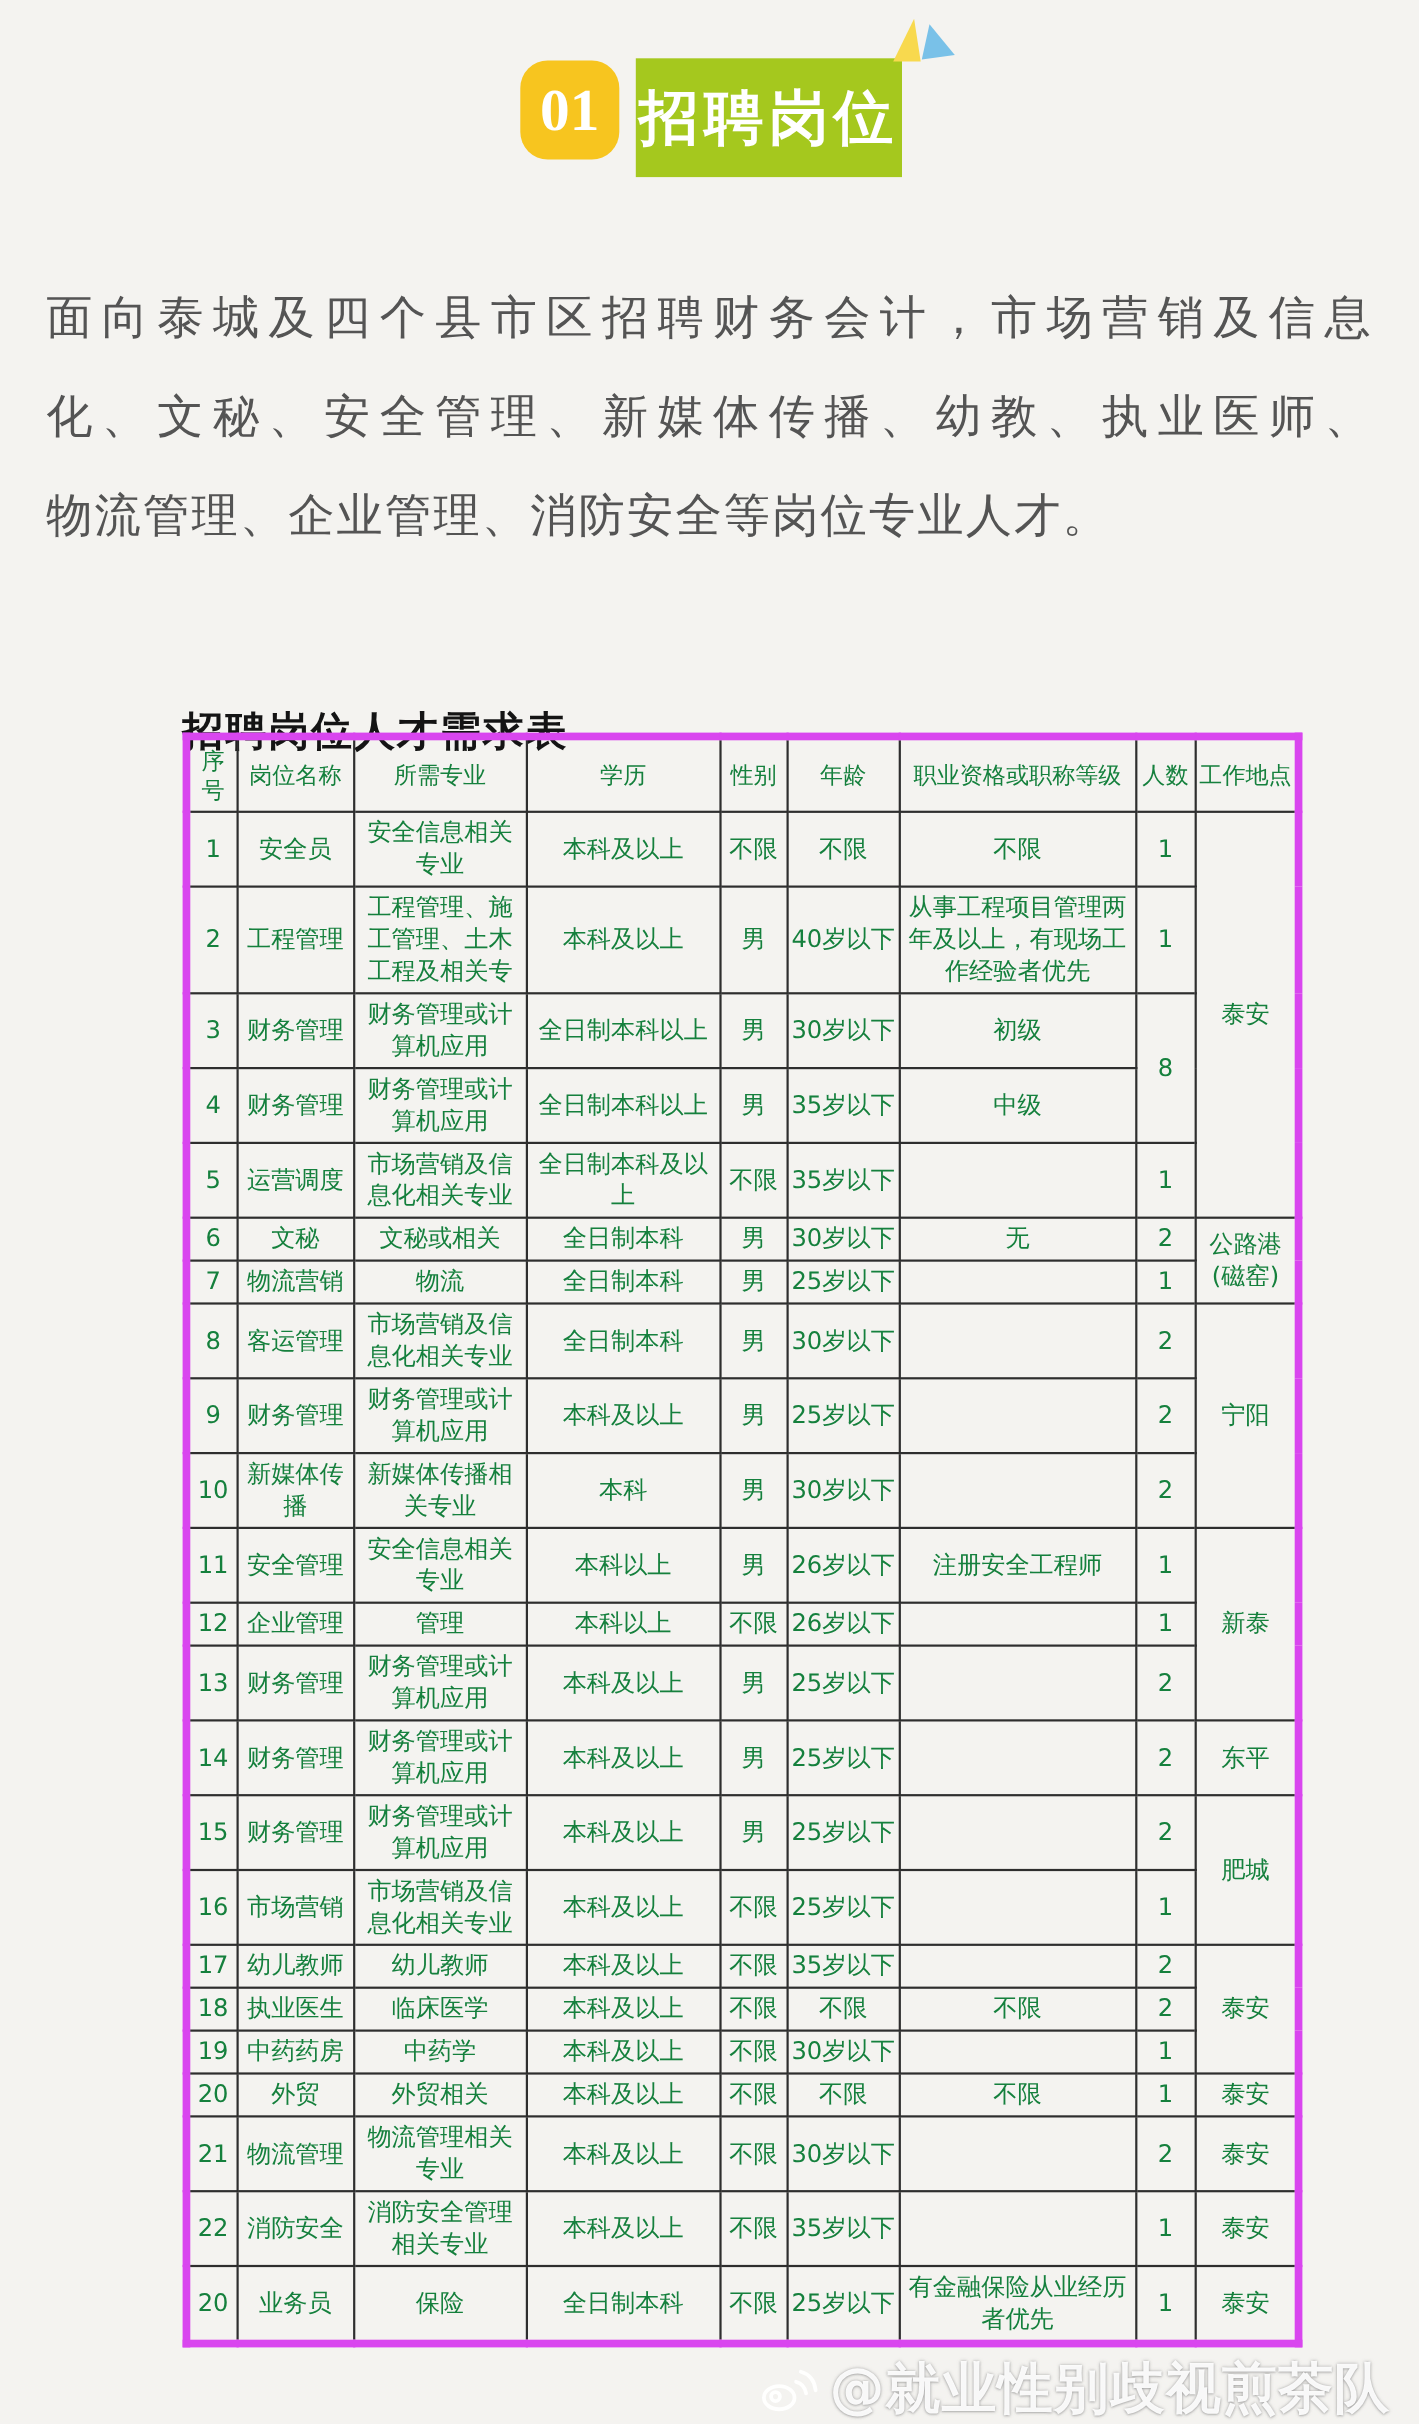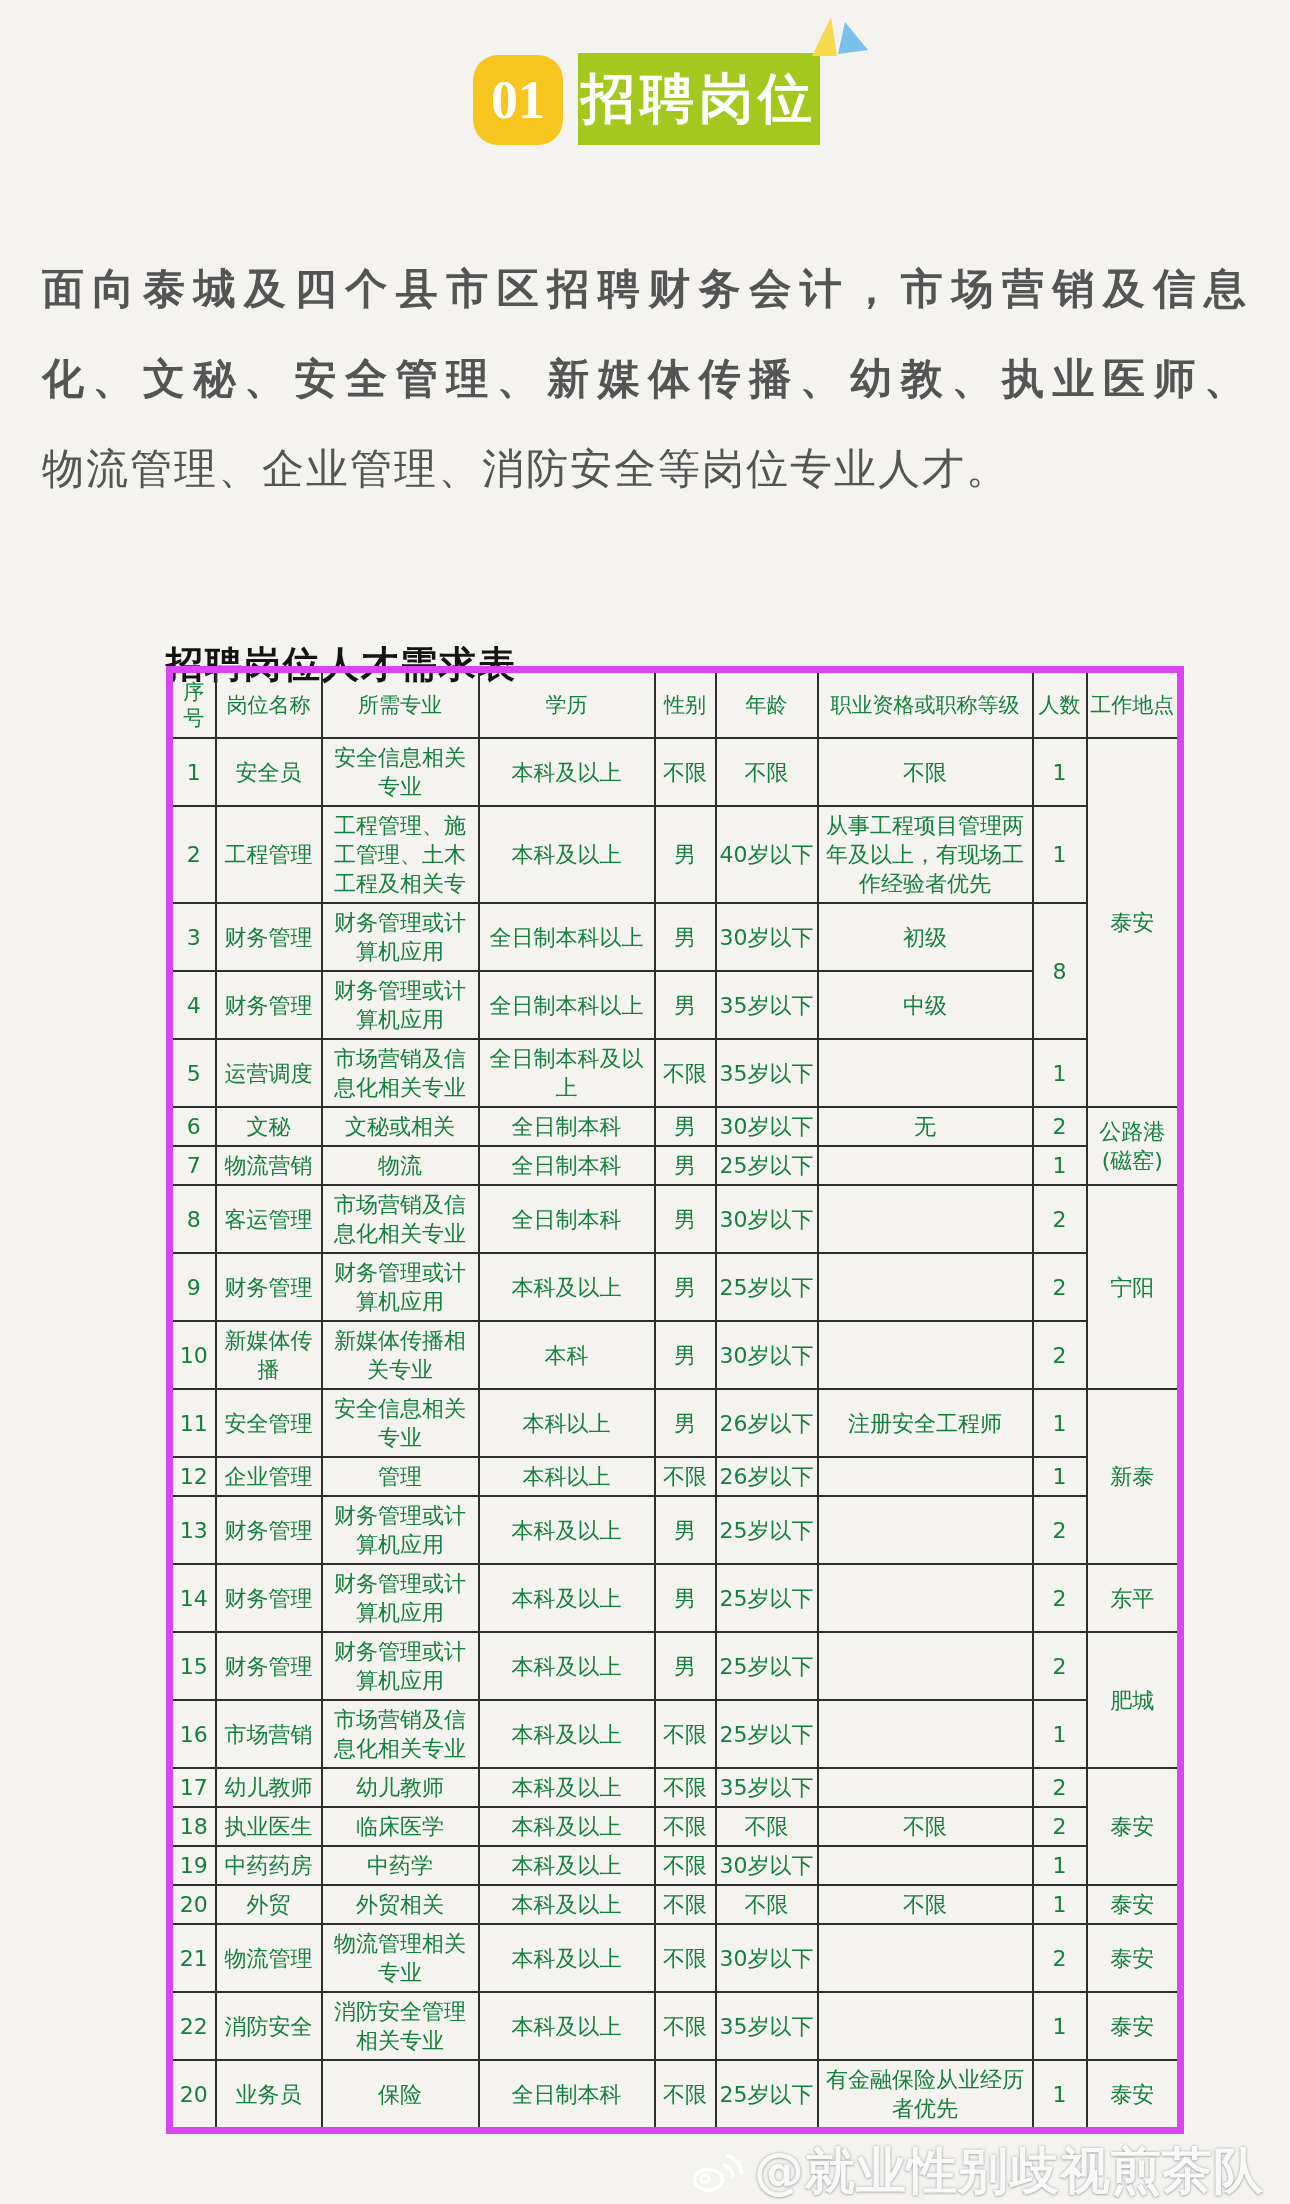--- a/index.html
+++ b/index.html
@@ -10,31 +10,31 @@
     overflow:hidden;
     font-family:"DejaVu Sans","Liberation Sans",sans-serif;
   }
   
   .badge-number{
     position:absolute;left:473px;top:55px;width:90px;height:90px;
     color:#ffffff;display:flex;align-items:center;justify-content:center;
     font-family:"Liberation Serif",serif;font-weight:bold;font-size:54px;border-radius:25px;
   }
   .badge-title{
-    position:absolute;left:578px;top:53px;width:242px;height:92px;
+    position:absolute;left:578px;top:53px;width:242px;height:108px;
     color:#ffffff;display:flex;align-items:center;justify-content:center;
     font-weight:bold;font-size:54px;letter-spacing:5px;
   }
   .deco-triangles{position:absolute;left:804px;top:14px;}
   
   .intro{
     position:absolute;left:42px;top:244px;width:1206px;
     color:#545454;font-size:42px;line-height:90px;letter-spacing:2px;
   }
-  .intro-line.justify{text-align:justify;text-align-last:justify;font-weight:bold;}
+  .intro-line.justify{text-align:justify;text-align-last:justify;}
   
   .tbl-title{
     position:absolute;left:166px;top:640px;width:1011px;margin:0;
     text-align:left;color:#141414;
     font-family:"Liberation Serif",serif;font-weight:bold;font-size:37px;letter-spacing:2px;
   }
   .req-table{
     position:absolute;left:166px;top:666px;width:1011px;
     border-collapse:collapse;table-layout:fixed;
     border:7px solid #d946ef;

